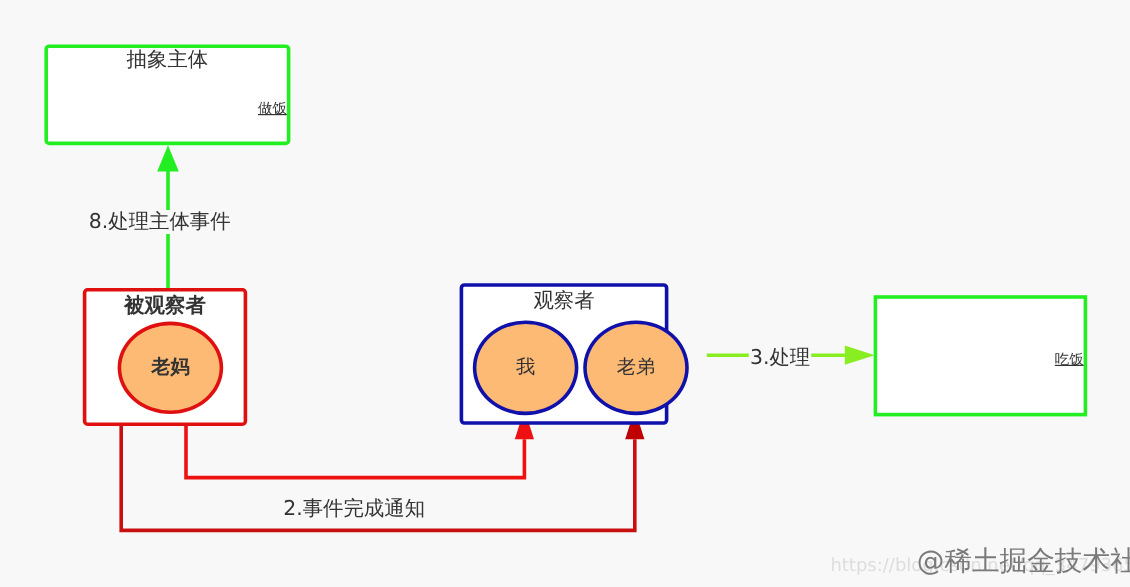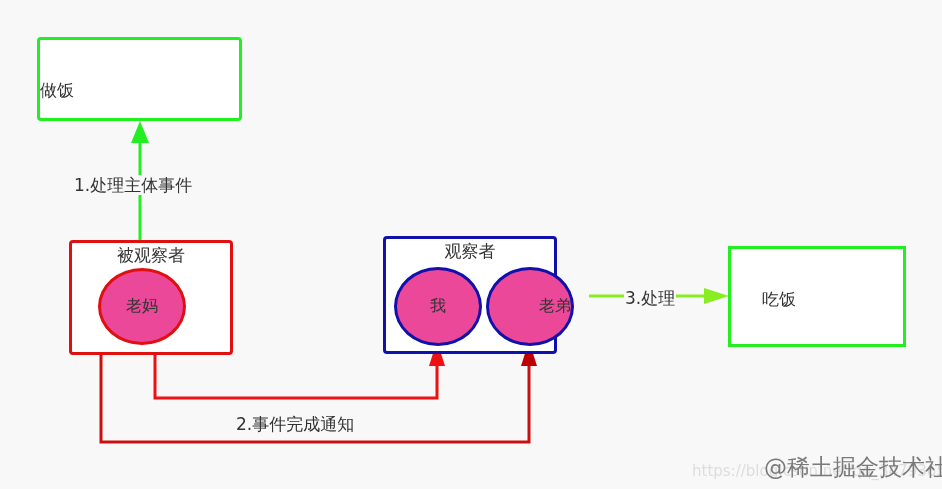--- a/index.html
+++ b/index.html
@@ -17,26 +17,26 @@
     box-sizing: border-box;
     background: #ffffff;
     border-radius: 4px;
   }
   .box-title {
     position: absolute; left: 0; right: 0;
     text-align: center; font-size: 17px; line-height: 20px;
   }
   .box-body {
     position: absolute; left: 0; right: 0;
-    text-align: left; font-size: 17px; line-height: 20px;
+    text-align: right; font-size: 12px; line-height: 20px; text-decoration: underline;
   }
   .circle {
     position: absolute; box-sizing: border-box;
     border-radius: 50%;
-    background: #ec4899;
+    background: #fdba74;
     display: flex; align-items: center; justify-content: center;
     font-size: 16px;
   }
   .label {
     position: absolute;
     background: #f8f8f8;
     font-size: 17px; line-height: 20px;
     white-space: nowrap;
     padding: 0 1px;
   }
@@ -68,42 +68,43 @@
     <polygon points="529,341 521,366 537,366" fill="#c00000"></polygon>
   </g>
 
   <g>
     <line x1="589" y1="296" x2="708" y2="296" stroke="#88ee22" stroke-width="3"></line>
     <polygon points="729,296 704,288 704,304" fill="#88ee22"></polygon>
   </g>
 </svg>
 
 <div class="box" style="left:37px; top:37px; width:205px; height:84px; border:3px solid #22ee22;">
+  <div class="box-title" style="top:0px;">抽象主体</div>
   <div class="box-body" style="top:40px;">做饭</div>
 </div>
 
-<div class="box" style="left:69px; top:240px; width:164px; height:115px; border:3px solid #e01010;">
+<div class="box" style="left:69px; top:240px; width:137px; height:115px; border:3px solid #e01010;font-weight:bold;">
   <div class="box-title" style="top:2px;">被观察者</div>
   <div class="circle" style="left:26px; top:25px; width:88px; height:77px; border:3px solid #e01010;">
     <span>老妈</span>
   </div>
 </div>
 
 <div class="box" style="left:383px; top:236px; width:174px; height:118px; border:3px solid #1010aa;">
   <div class="box-title" style="top:2px;">观察者</div>
   <div class="circle" style="left:8px; top:28px; width:88px; height:79px; border:3px solid #1010aa;">
     <span>我</span>
   </div>
-  <div class="circle" style="left:100px; top:28px; width:88px; height:79px; border:3px solid #1010aa;justify-content:flex-end;">
+  <div class="circle" style="left:100px; top:28px; width:88px; height:79px; border:3px solid #1010aa;">
     <span>老弟</span>
   </div>
 </div>
 
 <div class="box" style="left:728px; top:246px; width:178px; height:101px; border:3px solid #22ee22; border-radius:0;">
   <div class="box-body" style="top:40px;margin-left:31px;">吃饭</div>
 </div>
 
-<div class="label" style="left:73px; top:175px;">1.处理主体事件</div>
+<div class="label" style="left:73px; top:175px;">8.处理主体事件</div>
 <div class="label" style="left:235px; top:414px;">2.事件完成通知</div>
 <div class="label" style="left:624px; top:288px;">3.处理</div>
 
 <div class="watermark-url" style="left:692px; top:462px;">https://blog.csdn.net/qq_34793658</div>
 <div class="watermark" style="left:764px; top:452px;">@稀土掘金技术社区</div>
 
 </body></html>

